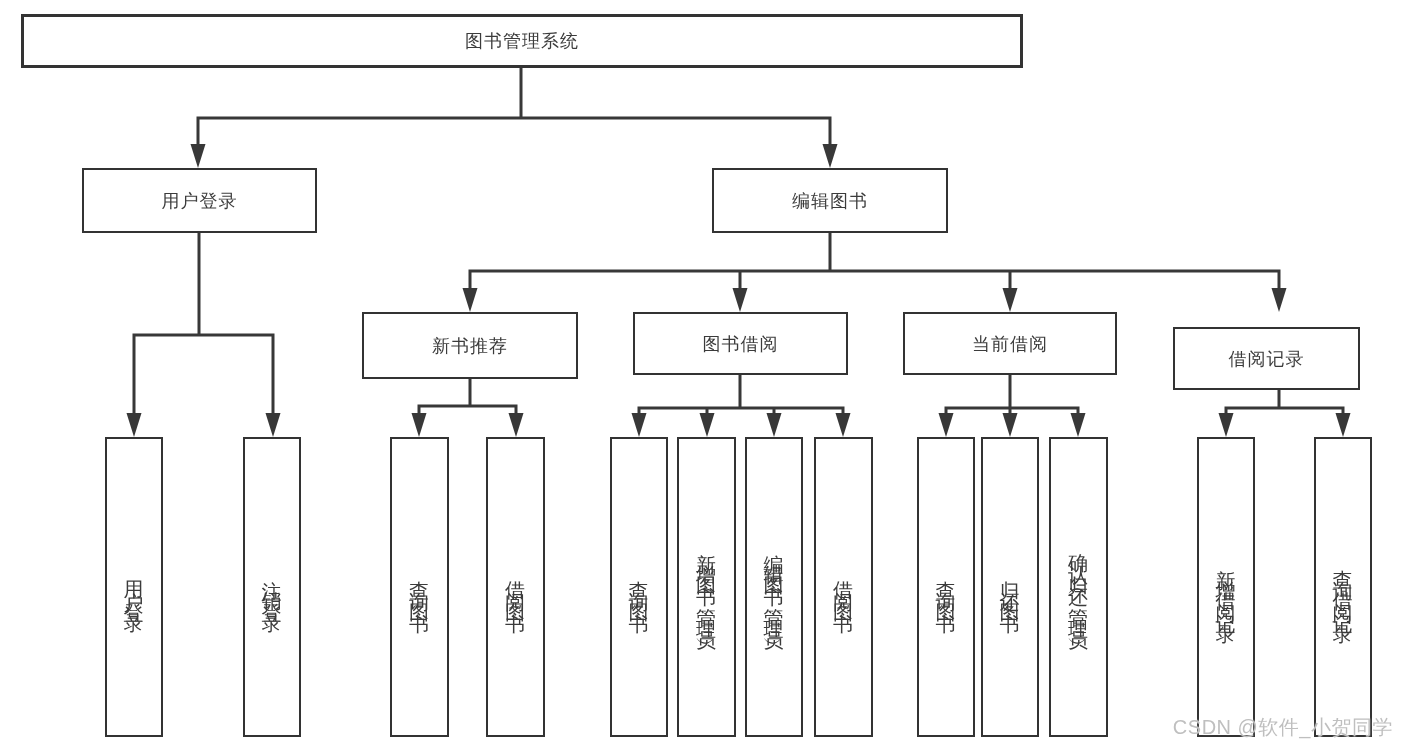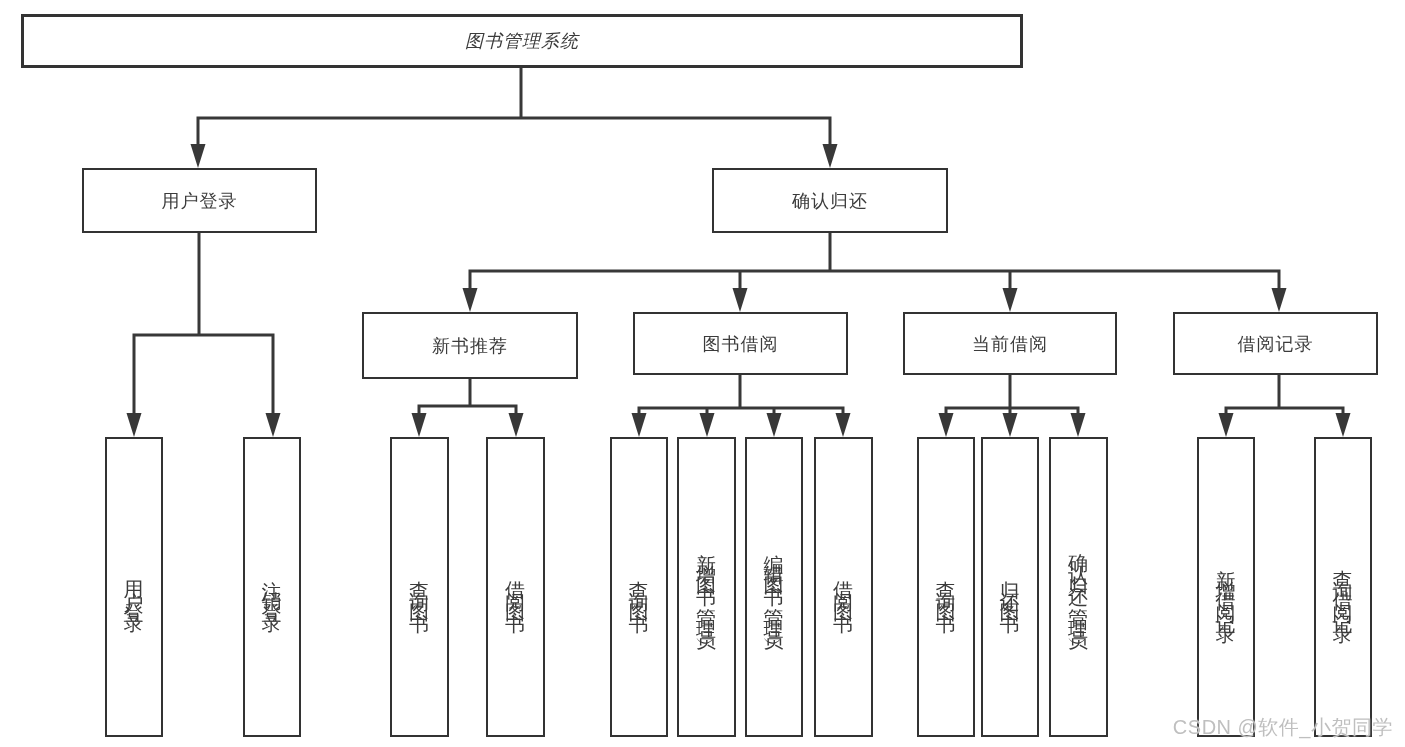--- a/index.html
+++ b/index.html
@@ -106,41 +106,41 @@
     <path d="M1010 375 V408 M946 408 H1078 M946 408 V415 M1010 408 V415 M1078 408 V415"></path>
     <polygon points="938.5,413 953.5,413 946,437"></polygon>
     <polygon points="1002.5,413 1017.5,413 1010,437"></polygon>
     <polygon points="1070.5,413 1085.5,413 1078,437"></polygon>
 
     <path d="M1279 375 V408 M1226 408 H1343 M1226 408 V415 M1343 408 V415"></path>
     <polygon points="1218.5,413 1233.5,413 1226,437"></polygon>
     <polygon points="1335.5,413 1350.5,413 1343,437"></polygon>
   </svg>
 
-  <div class="node root" style="left:21px; top:14px; width:1002px; height:54px;font-style:italic;">
+  <div class="node root" style="left:21px; top:14px; width:1002px; height:54px;">
     <span>图书管理系统</span>
   </div>
 
   <div class="node" style="left:82px; top:168px; width:235px; height:65px;">
     <span>用户登录</span>
   </div>
   <div class="node" style="left:712px; top:168px; width:236px; height:65px;">
-    <span>确认归还</span>
+    <span>编辑图书</span>
   </div>
 
   <div class="node" style="left:362px; top:312px; width:216px; height:67px;">
     <span>新书推荐</span>
   </div>
   <div class="node" style="left:633px; top:312px; width:215px; height:63px;">
     <span>图书借阅</span>
   </div>
   <div class="node" style="left:903px; top:312px; width:214px; height:63px;">
     <span>当前借阅</span>
   </div>
-  <div class="node" style="left:1173px; top:312px; width:205px; height:63px;">
+  <div class="node" style="left:1173px; top:327px; width:187px; height:63px;">
     <span>借阅记录</span>
   </div>
 
   <div class="leaf" style="left:105px; top:437px; width:58px; height:300px;">
     <span>用户登录</span>
   </div>
   <div class="leaf" style="left:243px; top:437px; width:58px; height:300px;">
     <span>注销登录</span>
   </div>
 

